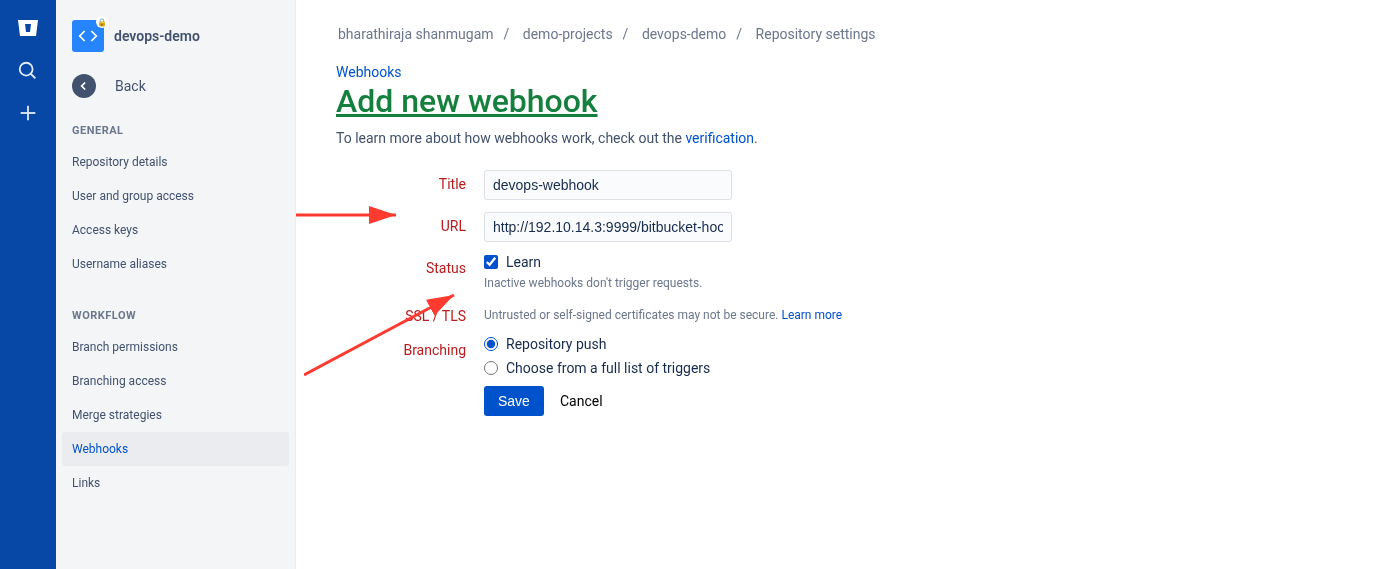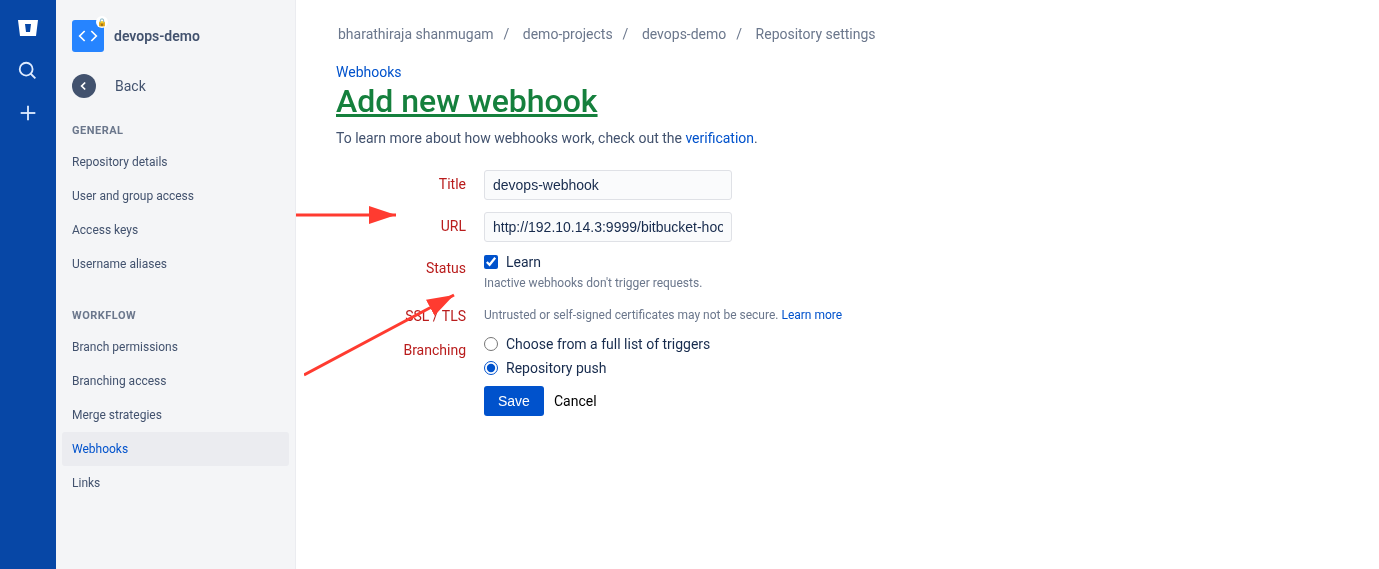--- a/index.html
+++ b/index.html
@@ -35,21 +35,21 @@
 .row.gap-top { margin-top: 6px; }
 .lbl { width: 148px; text-align: right; padding-right: 18px; color: #b91c1c; font-size: 14px; padding-top: 6px; }
 .field { flex: 0 0 auto; }
 .txt-input { width: 248px; padding: 6px 8px; border: 1px solid #dfe1e6; border-radius: 3px; font-size: 14px; color: #172b4d; background: #fafbfc; }
 .check-row { display: flex; align-items: center; gap: 8px; }
 .check-row input[type=checkbox] { width: 14px; height: 14px; accent-color: #0052cc; }
 .help { font-size: 12px; color: #6b778c; margin-top: 6px; }
 .help a { color: #0052cc; text-decoration: none; cursor: pointer; }
 .radio-row { display: flex; align-items: center; gap: 8px; margin-bottom: 8px; }
 .radio-row input[type=radio] { width: 14px; height: 14px; accent-color: #0052cc; }
-.actions { display: flex; align-items: center; gap: 10px; margin-top: 10px; }
+.actions { display: flex; align-items: center; gap: 16px; margin-top: 10px; }
 .btn-primary { background: #0052cc; color: #fff; border: none; padding: 7px 14px; border-radius: 3px; font-size: 14px; font-weight: 500; cursor: pointer; }
 .btn-link { color: #000000; cursor: pointer; }
 .arrow { position: absolute; pointer-events: none; }
 .arrow.a1 { left: -150px; top: 200px; }
 .arrow.a2 { left: 8px; top: 290px; }
 </style>
 </head>
 <body>
 
 <div class="app">
@@ -140,26 +140,26 @@
         <div class="field">
           <div class="help">
             <span>Untrusted or self-signed certificates may not be secure. </span><a>Learn more</a>
           </div>
         </div>
       </div>
       <div class="row gap-top">
         <div class="lbl">Branching</div>
         <div class="field">
           <div class="radio-row">
+            <input type="radio" name="trig" checked="" style="">
+            <span>Repository push</span>
+          </div>
+          <div class="radio-row">
             <input type="radio" name="trig" style="">
             <span>Choose from a full list of triggers</span>
-          </div>
-          <div class="radio-row">
-            <input type="radio" name="trig" checked="" style="">
-            <span>Repository push</span>
           </div>
           <div class="actions">
             <button class="btn-primary">Save</button>
             <span class="btn-link">Cancel</span>
           </div>
         </div>
       </div>
     </div>
 
     <svg class="arrow a1" width="260" height="30">

